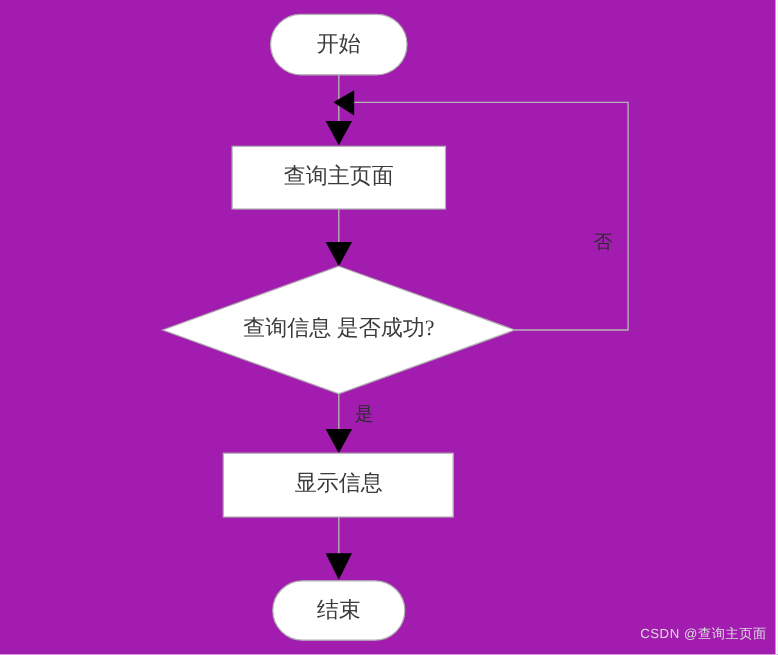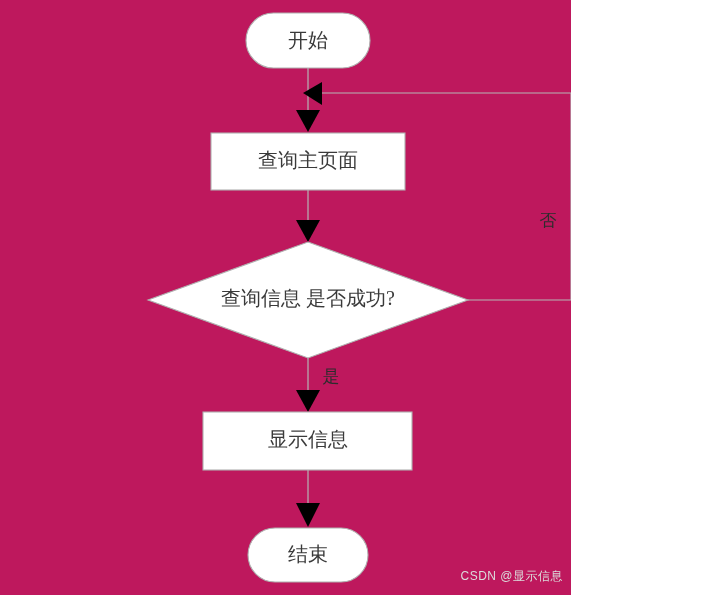--- a/index.html
+++ b/index.html
@@ -5,23 +5,23 @@
   html, body {
     margin: 0;
     padding: 0;
     background: #ffffff;
   }
   body {
     font-family: "Liberation Sans", sans-serif;
   }
   #flowchart-canvas {
     position: relative;
-    width: 571px;
+    width: 705px;
     height: 595px;
-    background: #be185d;
+    background: #a21caf;
     overflow: hidden;
   }
   svg.diagram {
     position: absolute;
     top: 0;
     left: 0;
     width: 707px;
     height: 595px;
   }
   .node-shape {
@@ -110,15 +110,15 @@
       <rect class="node-shape" x="248" y="528" width="120" height="54" rx="27" ry="27"></rect>
       <text class="node-label" x="308" y="556">结束</text>
     </g>
 
     <text class="edge-label" x="548" y="222">否</text>
 
     <text class="edge-label" x="331" y="378">是</text>
 
   </svg>
 
-  <div class="watermark-text">CSDN @显示信息</div>
+  <div class="watermark-text">CSDN @查询主页面</div>
 
 </div>
 
 </body></html>

